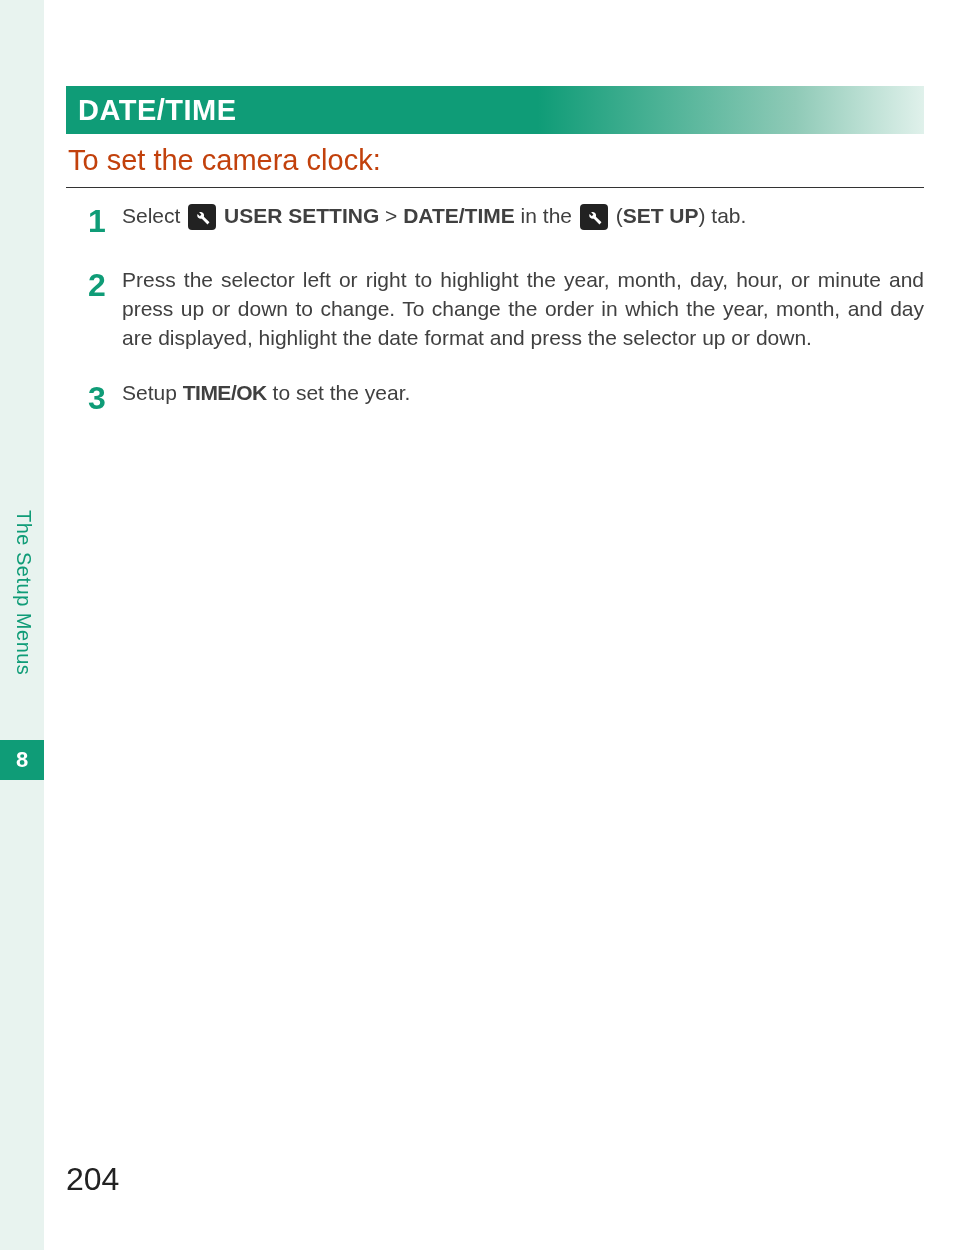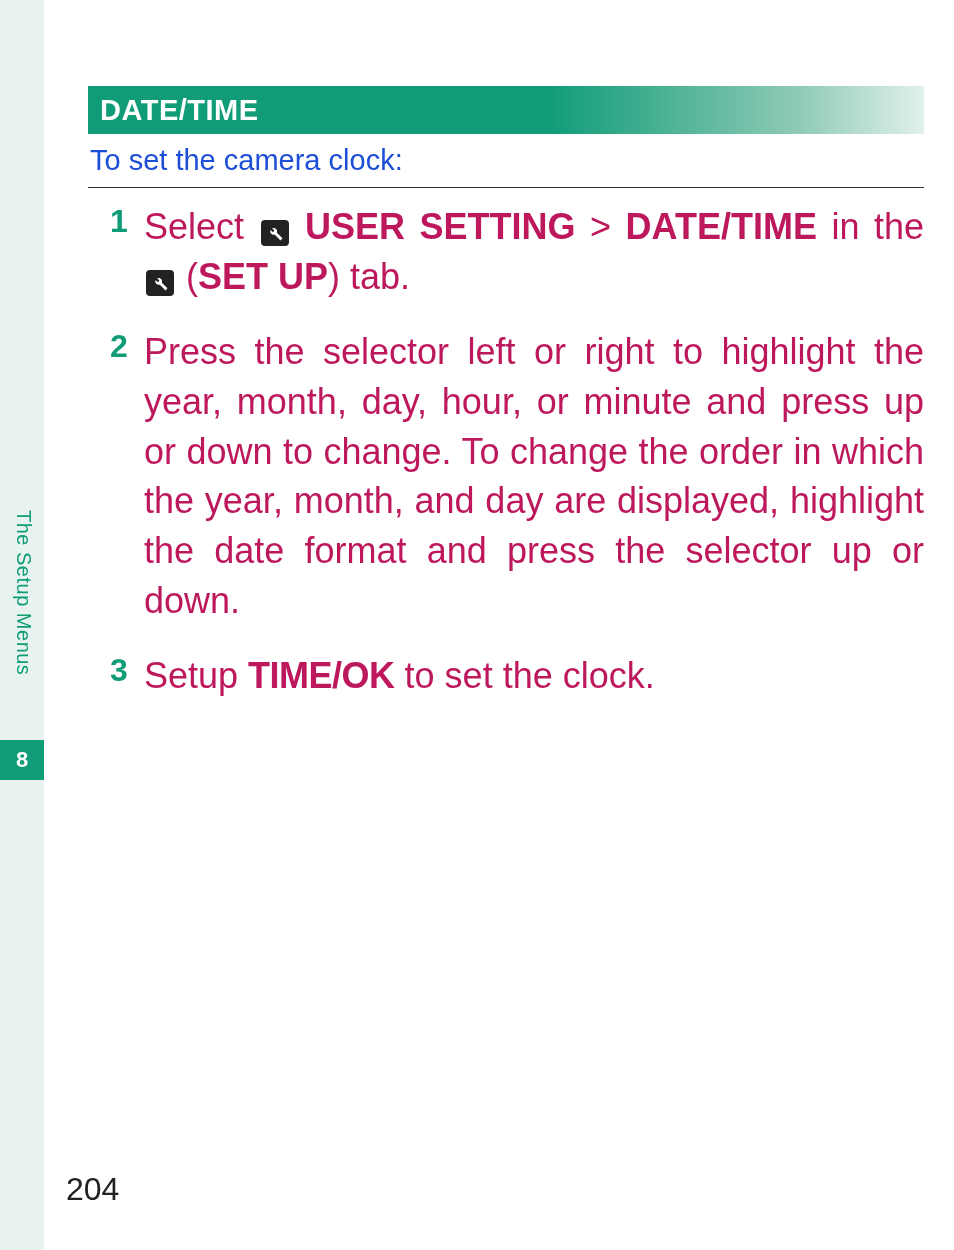--- a/index.html
+++ b/index.html
@@ -42,37 +42,36 @@
     align-items: center;
     justify-content: center;
     font-size: 22px;
     font-weight: 600;
   }
   .content {
     position: absolute;
     left: 66px;
     right: 30px;
     top: 86px;
-    margin-left: 22px;
   }
   .section-header {
     height: 48px;
     background: linear-gradient(to right, #0f9c77 0%, #0f9c77 55%, #8fcab7 85%, #e0f1eb 100%);
     color: #fff;
     font-weight: 700;
     font-size: 29px;
     display: flex;
     align-items: center;
     padding-left: 12px;
     letter-spacing: 0.5px;
     font-family: "Segoe UI Semibold", "Helvetica Neue", Arial, sans-serif;
   }
   .intro {
     font-size: 29px;
-    color: #1d4ed8;
+    color: #c2410c;
     margin-top: 10px;
     margin-bottom: 10px;
     padding-left: 2px;
   }
   .rule {
     border: none;
     border-top: 1px solid #333;
     margin-bottom: 14px;
     margin-top: 6px;
   }
@@ -84,22 +83,22 @@
   .step-num {
     color: #0f9c77;
     font-weight: 700;
     font-size: 32px;
     width: 34px;
     flex-shrink: 0;
     line-height: 1.2;
     font-family: "Segoe UI", "Helvetica Neue", Arial, sans-serif;
   }
   .step-body {
-    font-size: 36px;
-    color: #be185d;
+    font-size: 21px;
+    color: #404040;
     line-height: 1.38;
     text-align: justify;
     flex: 1;
   }
   .step-body b { font-weight: 700; }
   .wrench-icon {
     display: inline-flex;
     align-items: center;
     justify-content: center;
     width: 28px;
@@ -109,21 +108,21 @@
     vertical-align: -3px;
     margin: 0 2px;
   }
   .wrench-icon svg {
     width: 18px;
     height: 18px;
   }
   .page-num {
     position: absolute;
     left: 66px;
-    bottom: 42px;
+    bottom: 52px;
     font-size: 32px;
     color: #222;
     text-align: right;
   }
   .condensed { font-stretch: condensed; letter-spacing: -0.5px; }
 </style>
 </head>
 <body>
 
 <div class="left-strip"></div>
@@ -151,18 +150,18 @@
   </div>
 
   <div class="step">
     <div class="step-num">2</div>
     <div class="step-body">Press the selector left or right to highlight the year, month, day, hour, or minute and press up or down to change. To change the order in which the year, month, and day are displayed, high­light the date format and press the selector up or down.</div>
   </div>
 
   <div class="step">
     <div class="step-num">3</div>
     <div class="step-body">
-      <span>Setup </span><b class="condensed">TIME/OK</b><span> to set the clock.</span>
+      <span>Setup </span><b class="condensed">TIME/OK</b><span> to set the year.</span>
     </div>
   </div>
 </div>
 
 <div class="page-num">204</div>
 
 </body></html>

